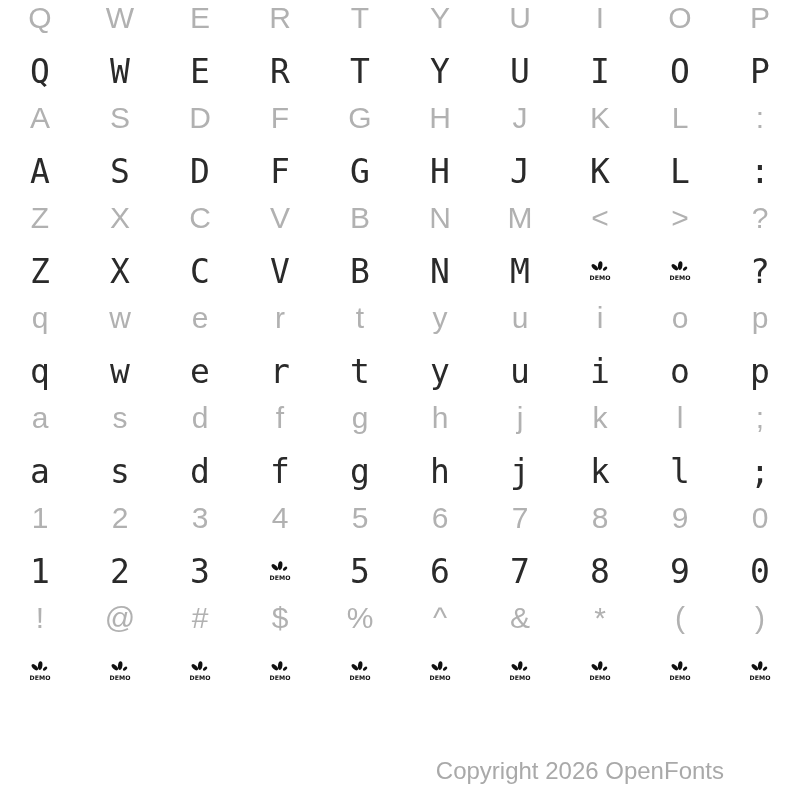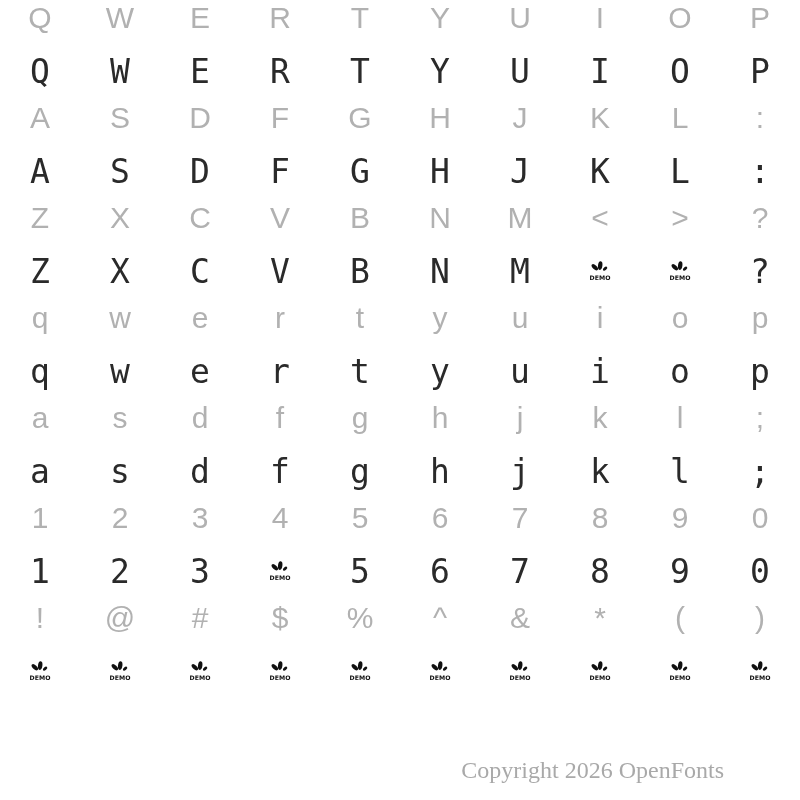--- a/index.html
+++ b/index.html
@@ -40,21 +40,21 @@
     font-size: 33px;
     font-weight: 300;
     font-family: "DejaVu Sans Mono", monospace;
   }
   .copyright {
     position: absolute;
     top: 757px;
     right: 76px;
     font-size: 24px;
     color: #a9a9a9;
-    font-family: Liberation Serif, serif;
+    font-family: Liberation Sans, sans-serif;
   }
 </style>
 </head>
 <body>
 
 <div class="stage">
   <div id="glyph-grid">
       <div class="row gray" style="top: -7px;">
         <div class="cell">Q</div>
         <div class="cell">W</div>

